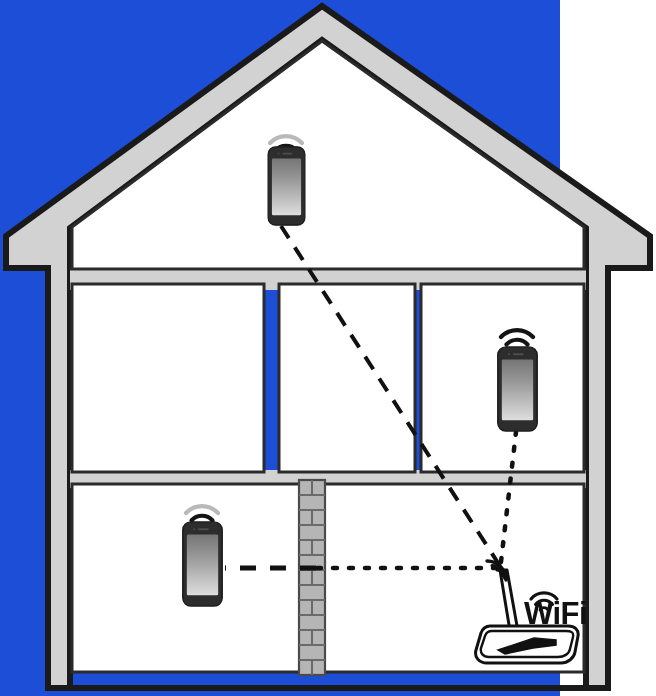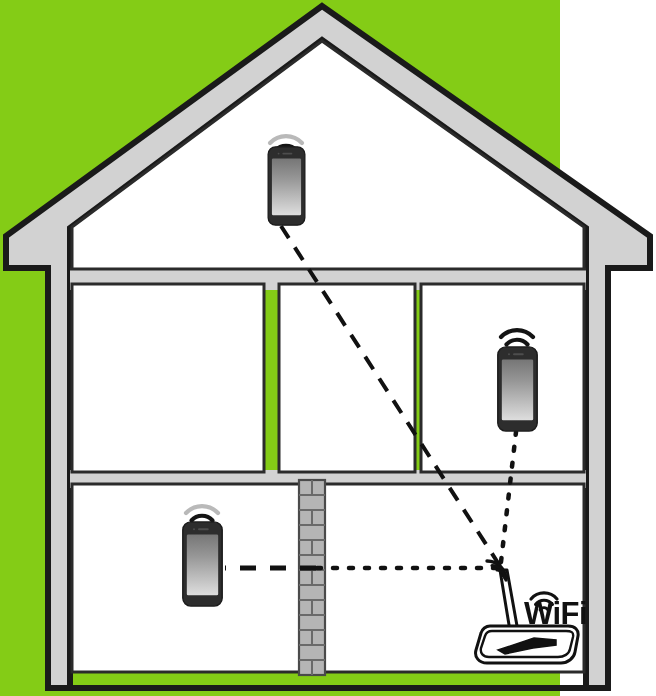--- a/index.html
+++ b/index.html
@@ -10,21 +10,21 @@
   body {
     width: 656px;
     height: 696px;
     font-family: "Liberation Sans", sans-serif;
     overflow: hidden;
   }
   #stage {
     position: relative;
     width: 560px;
     height: 696px;
-    background: #84cc16;
+    background: #1d4ed8;
   }
   #scene {
     display: block;
     width: 656px;
     height: 696px;
   }
   .wifi-text {
     font-family: "Liberation Sans", sans-serif;
     font-weight: bold;
     font-size: 31px;

